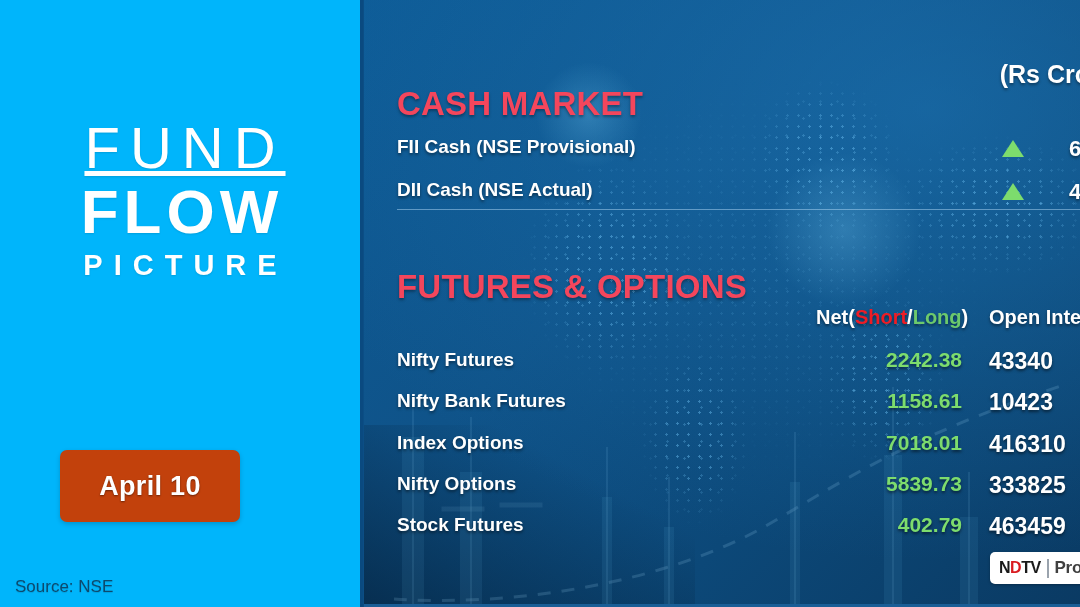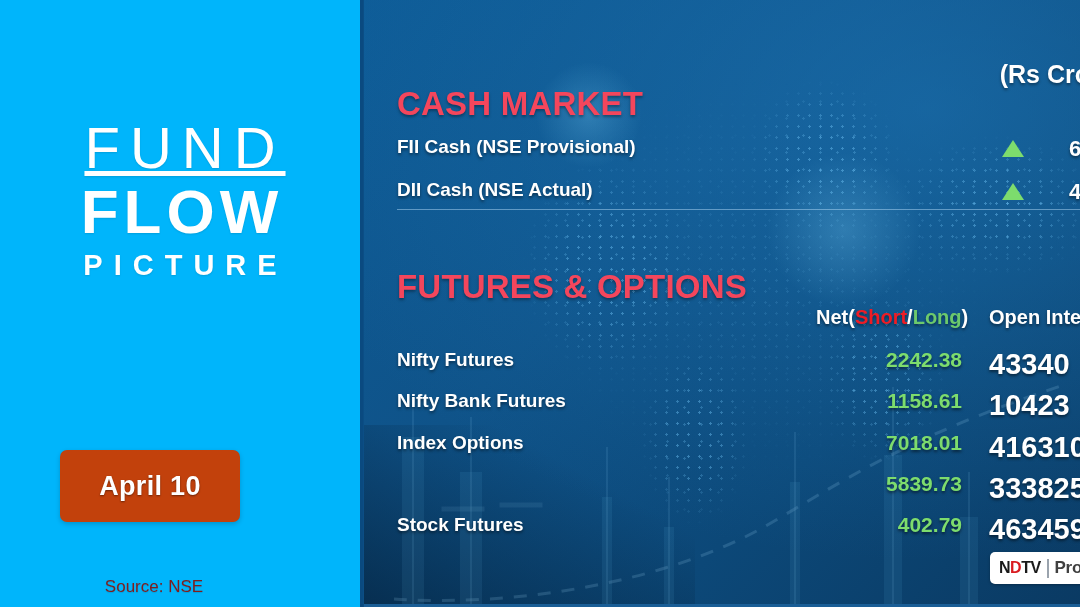--- a/index.html
+++ b/index.html
@@ -44,22 +44,22 @@
     position:absolute;left:60px;top:450px;width:180px;height:72px;
     background:#c2410c;border-radius:7px;
     display:flex;align-items:center;justify-content:center;
     box-shadow:0 2px 5px rgba(0,0,0,.18);
   }
   .date-badge span{
     color:#ffffff;font-size:27px;font-weight:700;letter-spacing:.3px;
     text-shadow:0 1px 2px rgba(0,0,0,.45);
   }
   .source{
-    position:absolute;left:4px;top:577px;width:300px;text-align:center;
-    color:#7f1d1d;font-size:17px;font-weight:400;
+    position:absolute;left:15px;top:577px;width:300px;
+    color:#0c4a6e;font-size:17px;font-weight:400;
     text-shadow:0 1px 1px rgba(0,0,0,.12);
   }
 
   
   .main-panel{
     position:absolute;left:364px;top:0;width:720px;height:607px;
     background:
       radial-gradient(150% 120% at 78% 18%, rgba(30,120,185,.55) 0%, rgba(16,82,138,0) 62%),
       linear-gradient(135deg,#0d5b96 0%,#0f5389 38%,#0c4878 68%,#0a3a63 100%);
     overflow:hidden;
@@ -175,21 +175,21 @@
     color:#ffffff;font-size:19px;font-weight:700;white-space:nowrap;
     text-shadow:0 2px 3px rgba(0,0,0,.45);
   }
   .fno-row .net{
     position:absolute;left:452px;top:-1px;width:146px;text-align:right;
     color:#7ddc6d;font-size:21px;font-weight:700;white-space:nowrap;
     text-shadow:0 2px 3px rgba(0,0,0,.5);
   }
   .fno-row .oi{
     position:absolute;left:625px;top:-1px;
-    color:#ffffff;font-size:29px;font-weight:700;white-space:nowrap;
+    color:#ffffff;font-size:23px;font-weight:700;white-space:nowrap;
     text-shadow:0 2px 3px rgba(0,0,0,.5);
   }
 
   
   .logo{
     position:absolute;right:-14px;bottom:23px;
     height:32px;min-width:108px;
     background:#ffffff;border-radius:5px;
     display:flex;align-items:center;
     padding:0 9px;box-sizing:border-box;
@@ -296,20 +296,21 @@
       <div class="oi">10423</div>
     </div>
 
     <div class="fno-row" style="top:432px;padding-left:37px;">
       <div class="name">Index Options</div>
       <div class="net">7018.01</div>
       <div class="oi">416310</div>
     </div>
 
     <div class="fno-row" style="top:473px;">
+      <div class="name">Nifty Options</div>
       <div class="net">5839.73</div>
       <div class="oi">333825</div>
     </div>
 
     <div class="fno-row" style="top:514px;">
       <div class="name">Stock Futures</div>
       <div class="net">402.79</div>
       <div class="oi">463459</div>
     </div>
 

